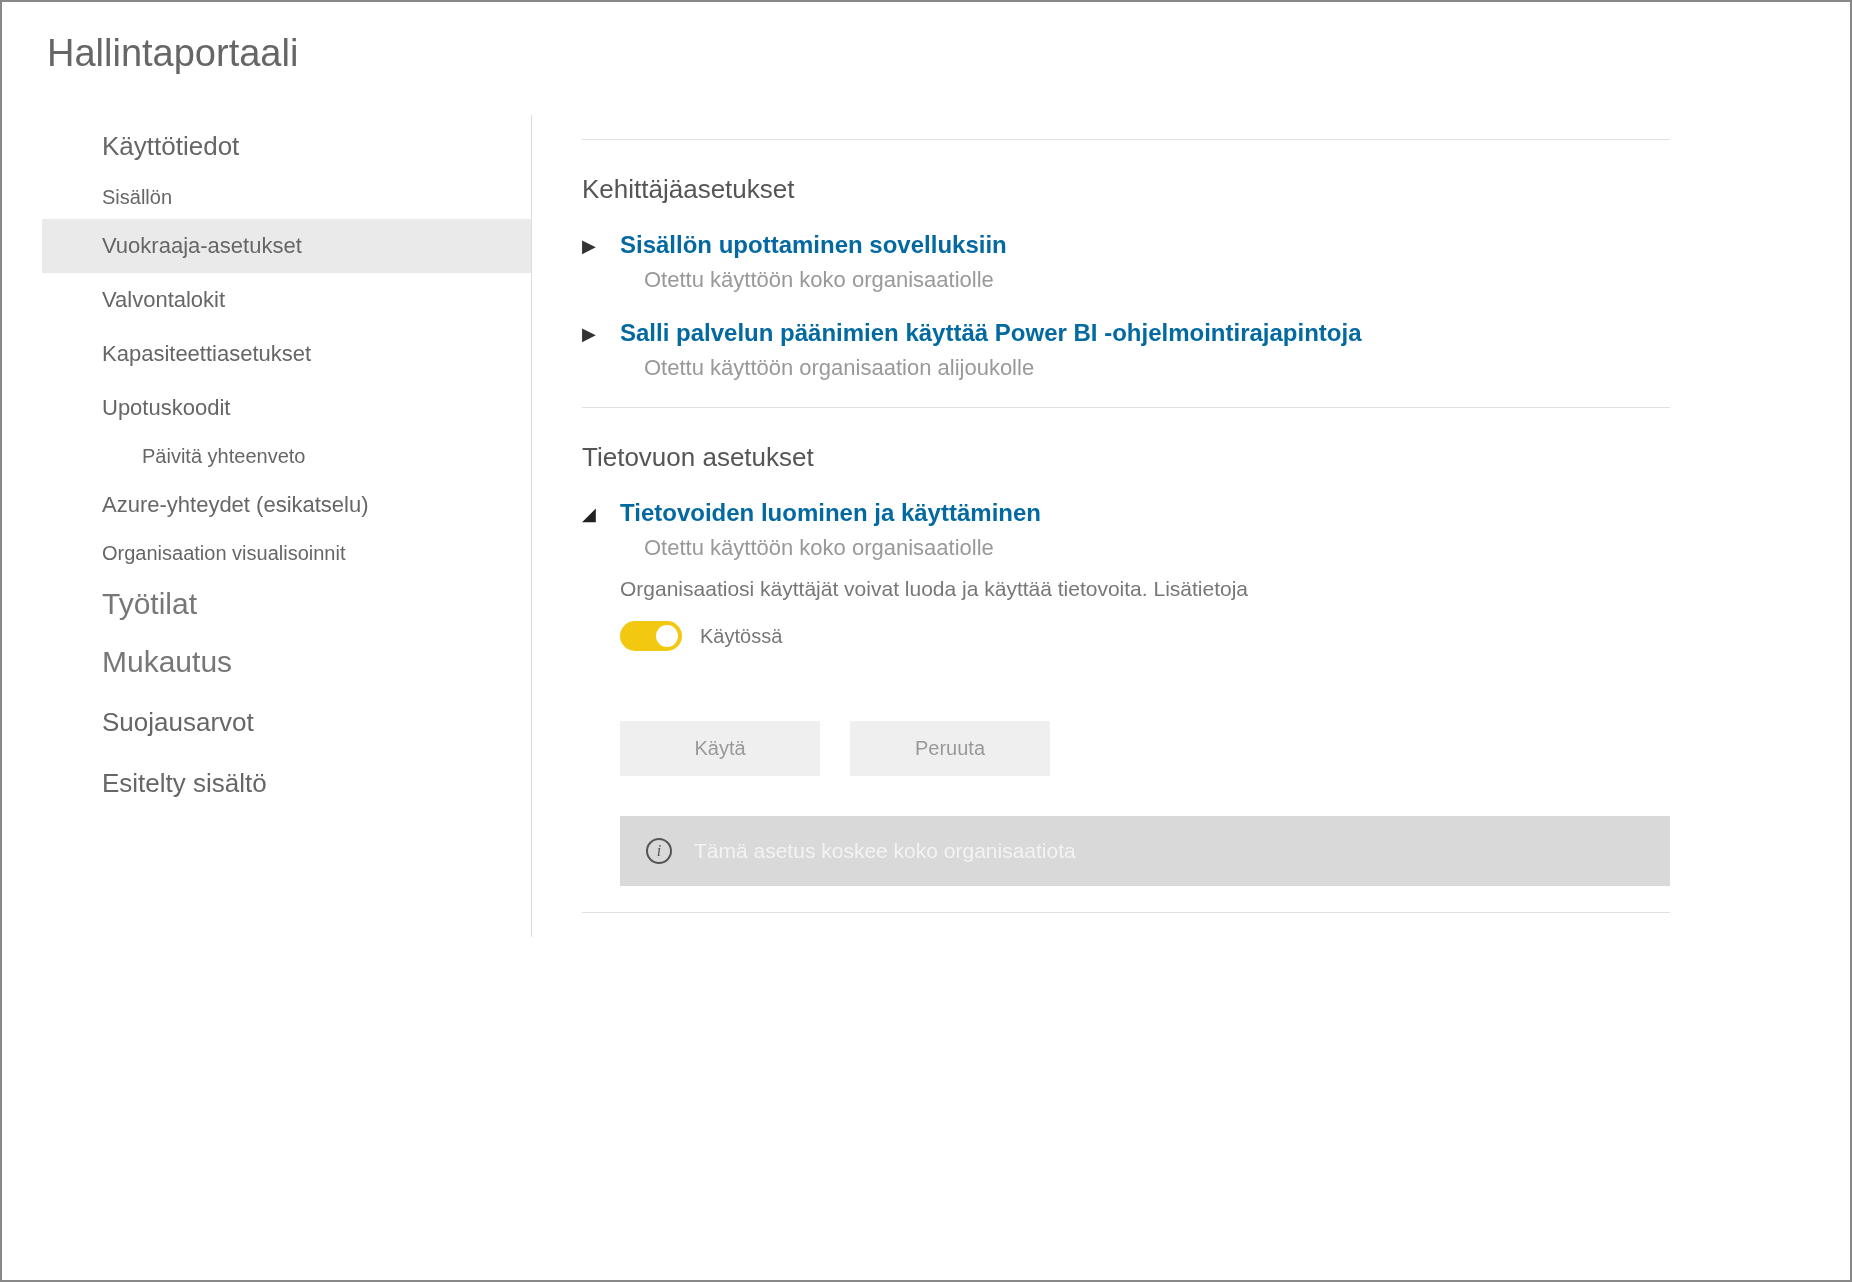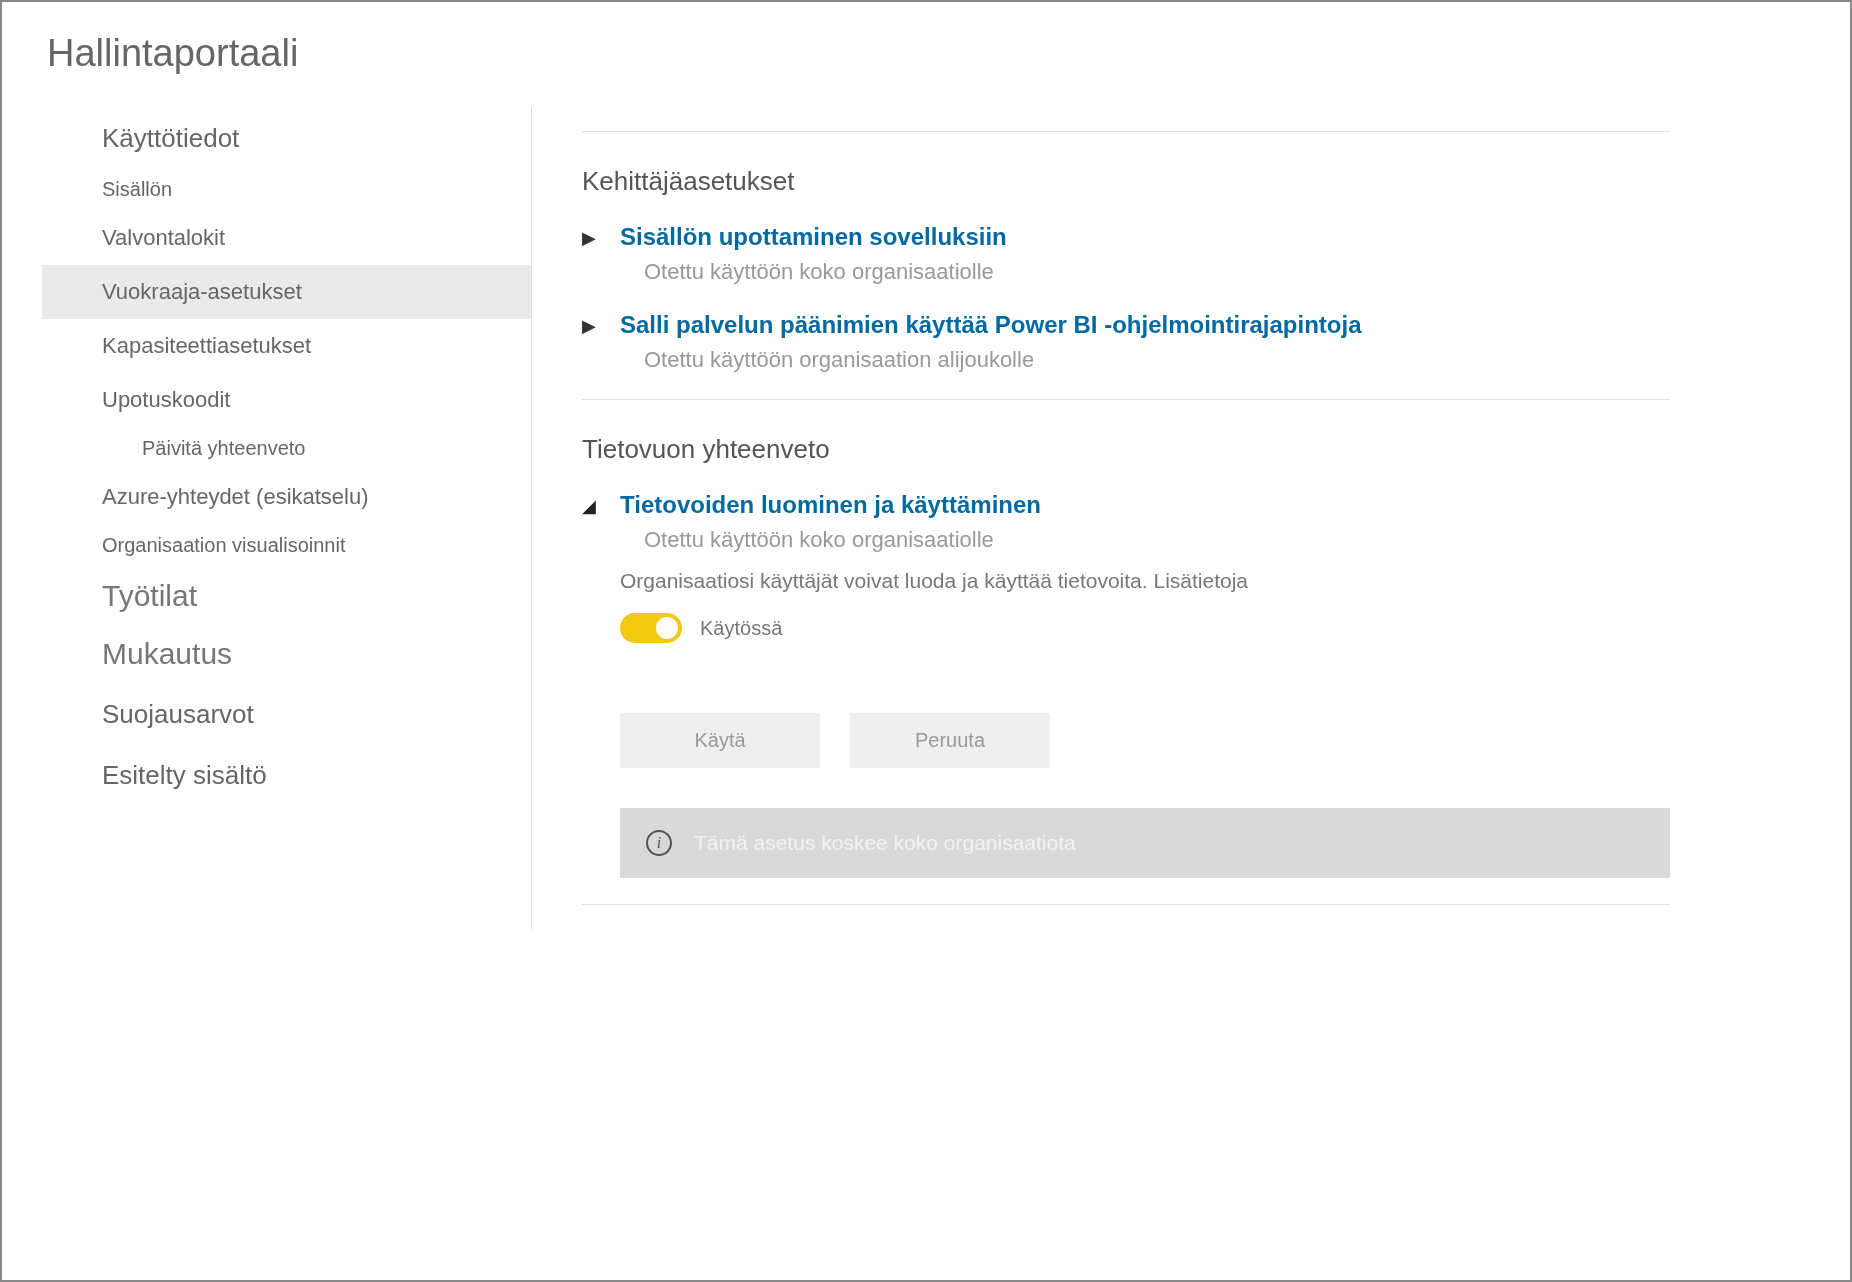--- a/index.html
+++ b/index.html
@@ -10,21 +10,21 @@
       width: 1852px;
       height: 1282px;
       transform-origin: top left;
       padding: 30px 40px;
       color: #555;
     }
     .page-title {
       font-size: 38px;
       font-weight: 400;
       color: #666;
-      margin-bottom: 32px;
+      margin-bottom: 40px;
       margin-left: 5px;
     }
     .layout {
       display: flex;
     }
     .sidebar {
       width: 490px;
       border-right: 1px solid #ddd;
       padding-right: 0;
     }
@@ -133,22 +133,22 @@
   </style>
 </head>
 <body>
 
 <div class="page-title">Hallintaportaali</div>
 
 <div class="layout">
   <div class="sidebar">
     <div class="sidebar-item subhead">Käyttötiedot</div>
     <div class="sidebar-item small">Sisällön</div>
+    <div class="sidebar-item active">Vuokraaja-asetukset</div>
     <div class="sidebar-item">Valvontalokit</div>
-    <div class="sidebar-item active">Vuokraaja-asetukset</div>
     <div class="sidebar-item">Kapasiteettiasetukset</div>
     <div class="sidebar-item">Upotuskoodit</div>
     <div class="sidebar-item indented small">Päivitä yhteenveto</div>
     <div class="sidebar-item">Azure-yhteydet (esikatselu)</div>
     <div class="sidebar-item small">Organisaation visualisoinnit</div>
     <div class="sidebar-item big">Työtilat</div>
     <div class="sidebar-item big">Mukautus</div>
     <div class="sidebar-item subhead">Suojausarvot</div>
     <div class="sidebar-item subhead">Esitelty sisältö</div>
   </div>
@@ -169,21 +169,21 @@
     <div class="setting-row">
       <div class="caret">▶</div>
       <div class="setting-body">
         <div class="setting-title">Salli palvelun päänimien käyttää Power BI -ohjelmointirajapintoja</div>
         <div class="setting-sub">Otettu käyttöön organisaation alijoukolle</div>
       </div>
     </div>
 
     <hr class="hr">
 
-    <div class="section-title">Tietovuon yhteenveto</div>
+    <div class="section-title">Tietovuon asetukset</div>
 
     <div class="setting-row">
       <div class="caret" style="transform: rotate(0deg); color:#222;">◢</div>
       <div class="setting-body">
         <div class="setting-title">Tietovoiden luominen ja käyttäminen</div>
         <div class="setting-sub">Otettu käyttöön koko organisaatiolle</div>
         <div class="setting-desc">Organisaatiosi käyttäjät voivat luoda ja käyttää tietovoita. Lisätietoja</div>
         <div class="toggle-row">
           <div class="toggle">
               <div class="knob"></div>

